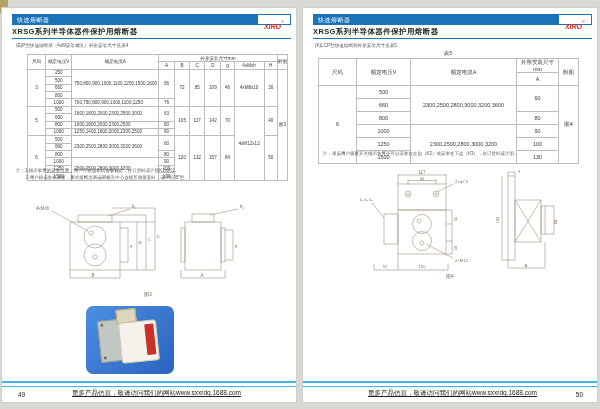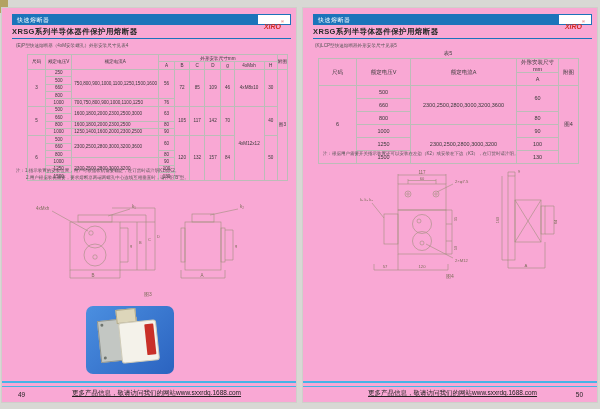--- a/index.html
+++ b/index.html
@@ -1,19 +1,19 @@
 <!DOCTYPE html>
 <html><head>
 <meta charset="utf-8">
 <style>
   html,body{margin:0;padding:0;}
   body{width:600px;height:409px;position:relative;background:#d8d8d4;
        font-family:"Liberation Sans", sans-serif;overflow:hidden;}
   .corner-mark{position:absolute;left:0;top:0;width:8px;height:13px;background:#b3a263;}
-  .page{position:absolute;top:7px;width:296px;height:396px;background:#f9a8d4;
+  .page{position:absolute;top:7px;width:296px;height:396px;background:#ffffff;
         border:1px solid #cfcfca;box-sizing:border-box;}
   .page-left{left:1px;}
   .page-right{left:302px;}
 
   
   .hdr-bar{position:absolute;left:10px;right:5px;top:6px;height:11px;background:#1b74ba;}
   .hdr-cat{position:absolute;left:5px;top:2px;font-size:6px;color:#ffffff;letter-spacing:.5px;}
   .logo-box{position:absolute;right:1px;top:1px;bottom:1px;width:32px;background:#ffffff;
             text-align:center;}
   .logo-txt{font-size:7px;font-weight:bold;font-style:italic;color:#d42a20;line-height:9px;}

